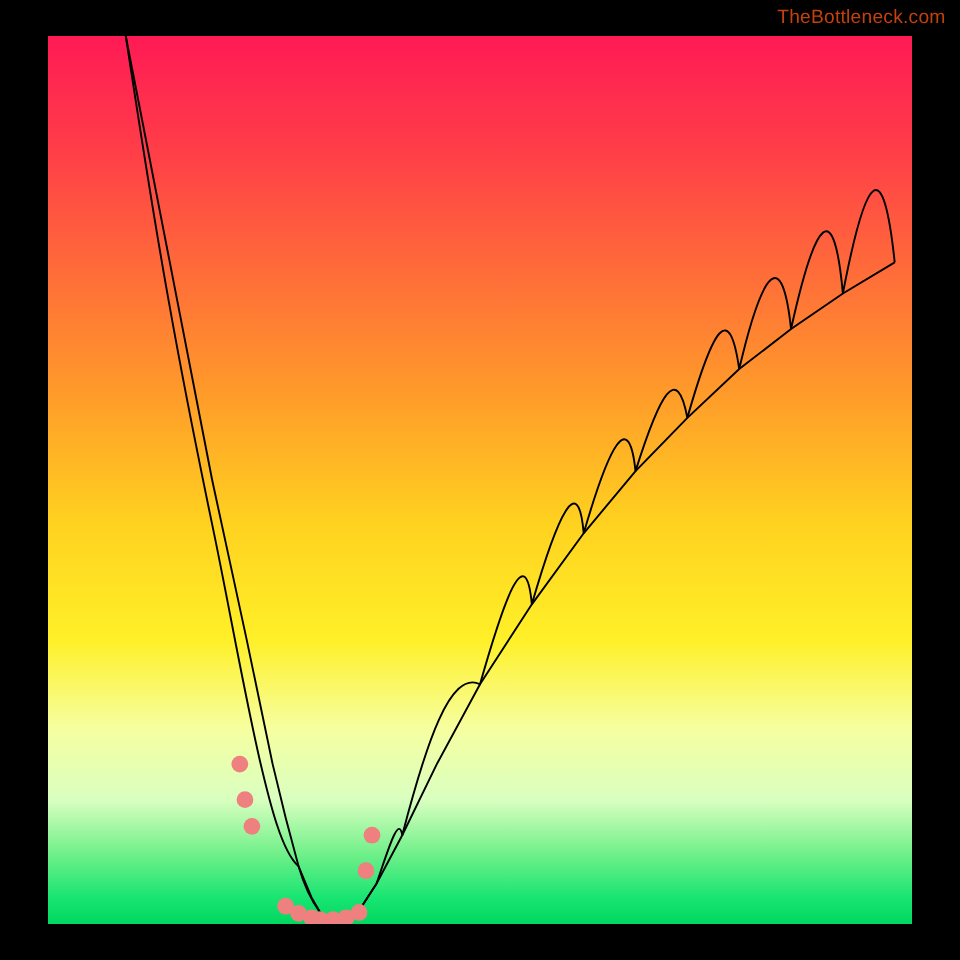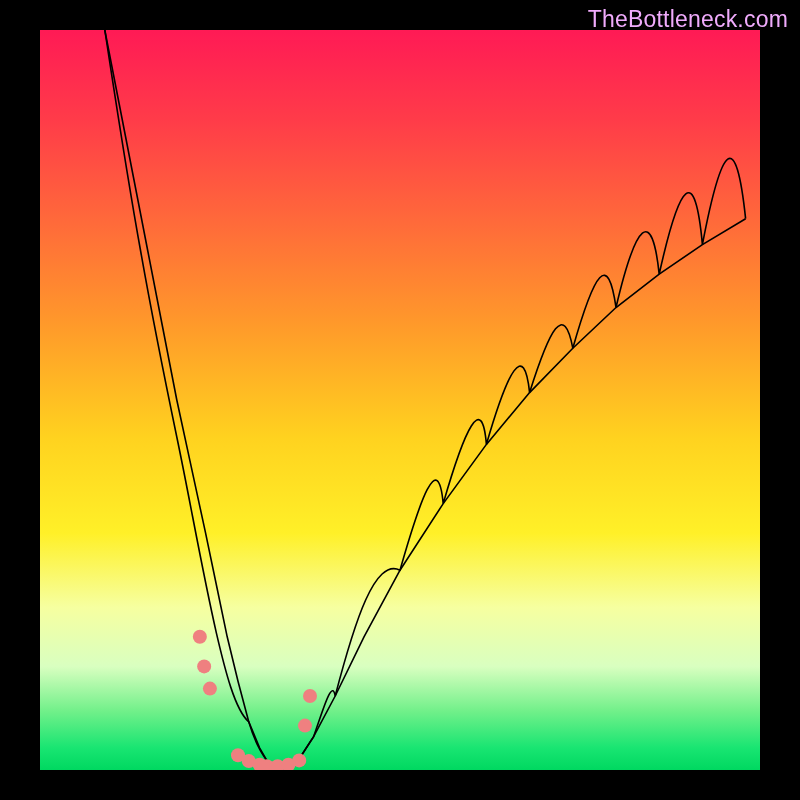--- a/index.html
+++ b/index.html
@@ -34,22 +34,22 @@
       #d9ffc0 86%,
       #72f08a 92%,
       #19e572 97%,
       #00d860 100%
     );
   }
   .watermark {
     position: absolute;
     top: 6px;
     right: 12px;
-    color: #f0abfc;
-    font-size: 23px;
+    color: #c2410c;
+    font-size: 16px;
     font-weight: 400;
     letter-spacing: 0.2px;
   }
   svg.overlay {
     position: absolute;
     left: 0;
     top: 0;
     width: 720px;
     height: 740px;
   }

